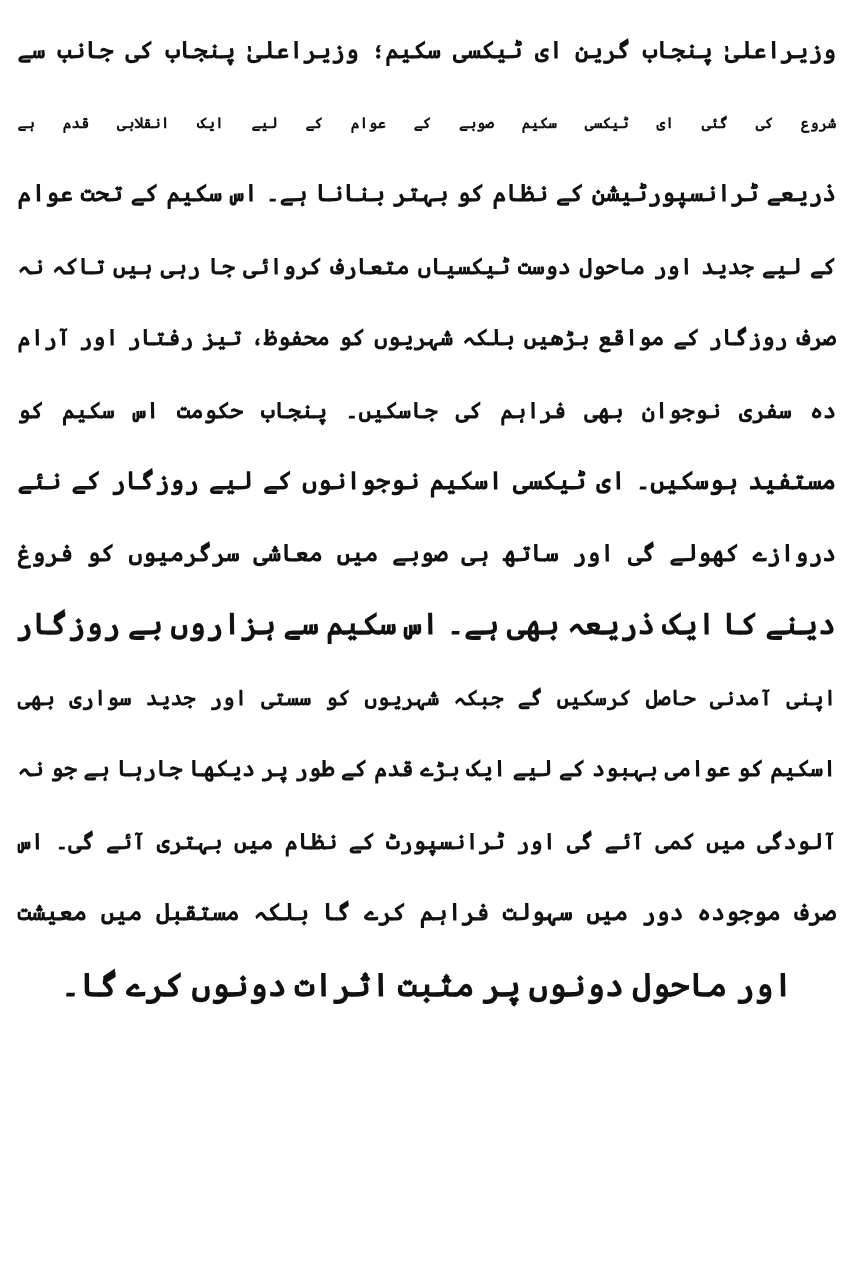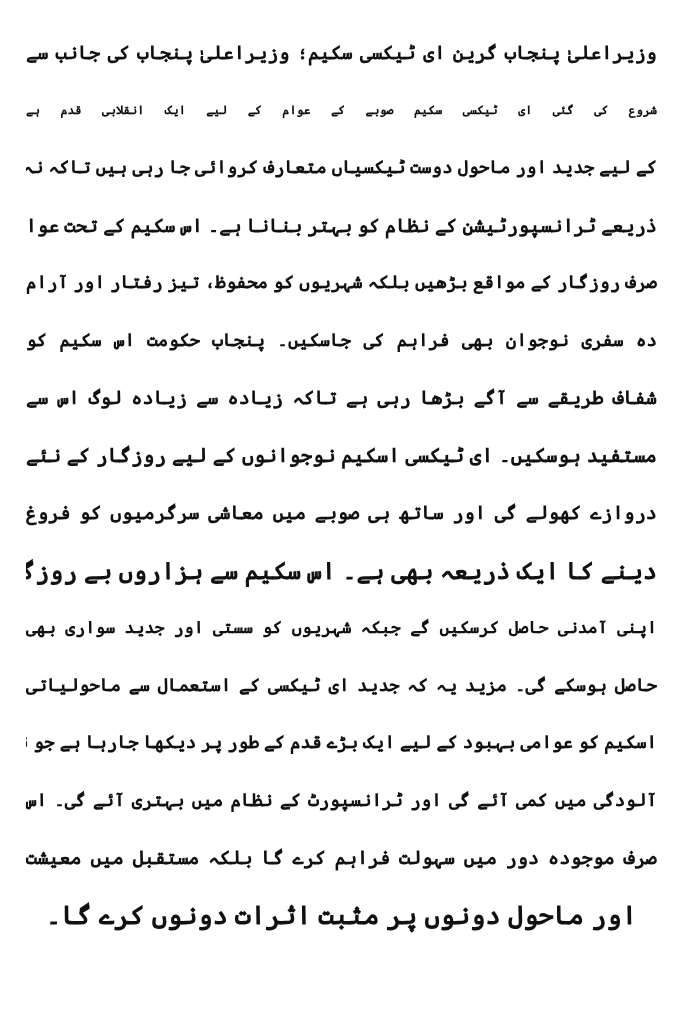--- a/index.html
+++ b/index.html
@@ -18,25 +18,25 @@
       left: 0;
       top: 0;
       width: 683px;
       height: 1024px;
       background: #ffffff;
       box-sizing: border-box;
       padding: 8px 10px 0 10px;
     }
     .article {
       direction: rtl;
-      font-family: Liberation Sans, sans-serif;
+      font-family: Liberation Serif, serif;
       font-weight: bold;
       color: #111111;
       font-size: 26px;
-      margin: 16px;
+      margin: 4px;
     }
     .line {
       display: block;
       height: 57.5px;
       line-height: 57.5px;
       white-space: nowrap;
       text-align: justify;
       text-align-last: justify;
       overflow: hidden;
     }
@@ -45,28 +45,26 @@
       text-align-last: center;
     }
   </style>
 </head>
 <body>
 
 <div class="page">
   <div class="article" lang="ur" dir="rtl">
     <span class="line" style="display: block; font-size: 19px;">وزیراعلیٰ پنجاب گرین ای ٹیکسی سکیم؛ وزیراعلیٰ پنجاب کی جانب سے</span>
     <span class="line" style="display: block; font-size: 12px;">شروع کی گئی ای ٹیکسی سکیم صوبے کے عوام کے لیے ایک انقلابی قدم ہے</span>
+    <span class="line" style="display: block; font-size: 19px;">ذریعے ٹرانسپورٹیشن کے نظام کو بہتر بنانا ہے۔ اس سکیم کے تحت عوام</span>
     <span class="line" style="display: block; font-size: 18px;">کے لیے جدید اور ماحول دوست ٹیکسیاں متعارف کروائی جا رہی ہیں تاکہ نہ</span>
-    <span class="line" style="display: block; font-size: 19px;">ذریعے ٹرانسپورٹیشن کے نظام کو بہتر بنانا ہے۔ اس سکیم کے تحت عوام</span>
     <span class="line" style="display: block; font-size: 18px;">صرف روزگار کے مواقع بڑھیں بلکہ شہریوں کو محفوظ، تیز رفتار اور آرام</span>
     <span class="line" style="display: block; font-size: 18px;">دہ سفری نوجوان بھی فراہم کی جاسکیں۔ پنجاب حکومت اس سکیم کو</span>
-    <span class="line" style="display: block; font-size: 19px;">شفاف طریقے سے آگے بڑھا رہی ہے تاکہ زیادہ سے زیادہ لوگ اس سے</span>
     <span class="line" style="display: block; font-size: 20px;">مستفید ہوسکیں۔ ای ٹیکسی اسکیم نوجوانوں کے لیے روزگار کے نئے</span>
     <span class="line" style="display: block; font-size: 19px;">دروازے کھولے گی اور ساتھ ہی صوبے میں معاشی سرگرمیوں کو فروغ</span>
     <span class="line" style="display: block; font-size: 24px;">دینے کا ایک ذریعہ بھی ہے۔ اس سکیم سے ہزاروں بے روزگار نوجوان</span>
     <span class="line" style="display: block; font-size: 17px;">اپنی آمدنی حاصل کرسکیں گے جبکہ شہریوں کو سستی اور جدید سواری بھی</span>
-    <span class="line" style="display: block; font-size: 18px;">حاصل ہوسکے گی۔ مزید یہ کہ جدید ای ٹیکسی کے استعمال سے ماحولیاتی</span>
     <span class="line" style="display: block; font-size: 18px;">اسکیم کو عوامی بہبود کے لیے ایک بڑے قدم کے طور پر دیکھا جارہا ہے جو نہ</span>
     <span class="line" style="display: block; font-size: 18px;">آلودگی میں کمی آئے گی اور ٹرانسپورٹ کے نظام میں بہتری آئے گی۔ اس</span>
     <span class="line" style="display: block; font-size: 19px;">صرف موجودہ دور میں سہولت فراہم کرے گا بلکہ مستقبل میں معیشت</span>
     <span class="line last" style="display: block;">اور ماحول دونوں پر مثبت اثرات دونوں کرے گا۔</span>
   </div>
 </div>
 
 </body></html>

